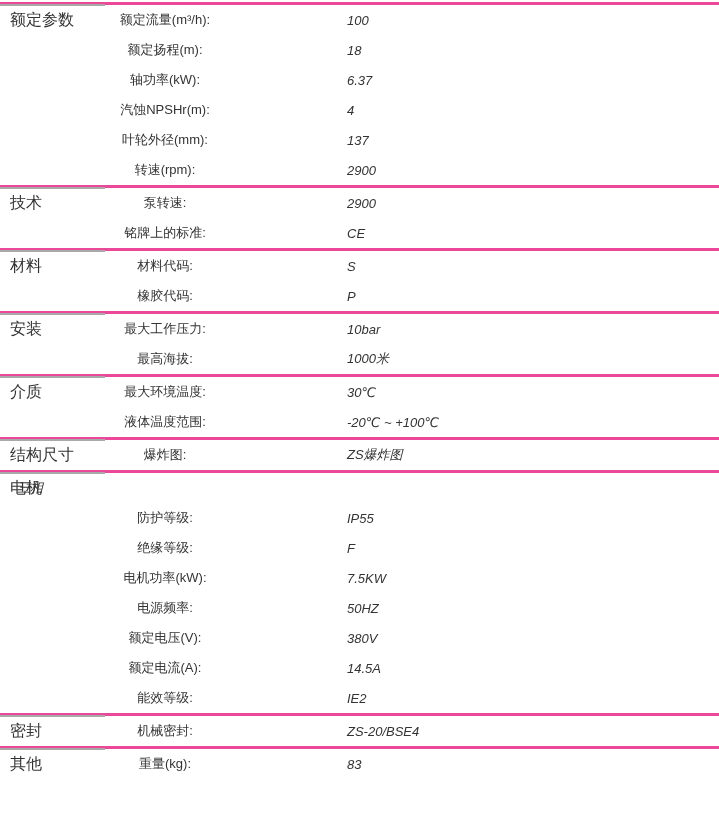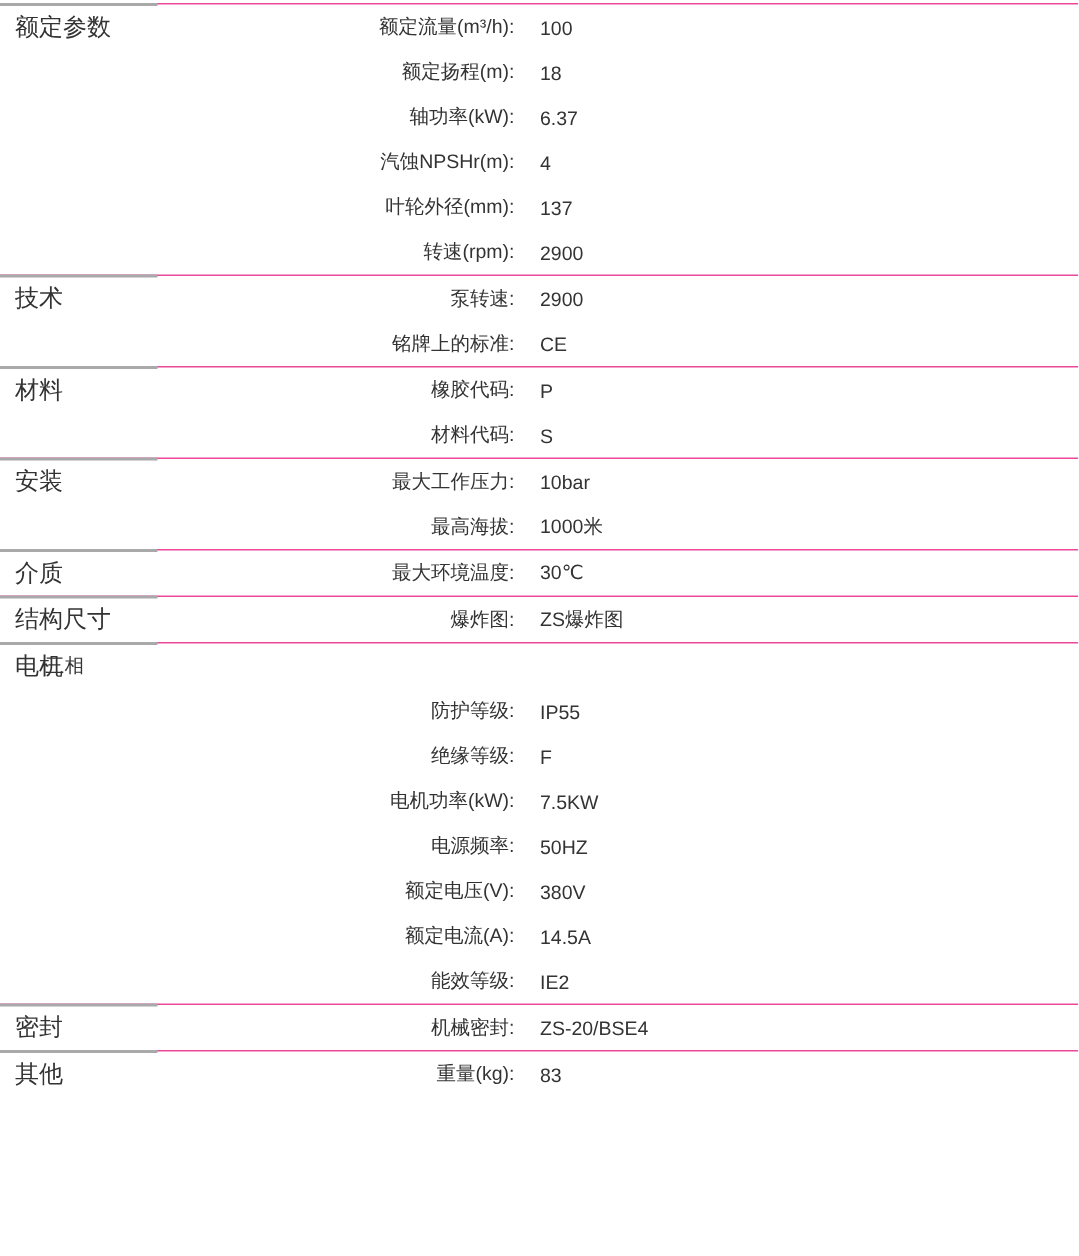--- a/index.html
+++ b/index.html
@@ -11,22 +11,21 @@
   .page {
     width: 719px;
     height: 837px;
     background: #ffffff;
     padding-top: 2px;
     box-sizing: border-box;
     overflow: hidden;
   }
   .spec-section {
     position: relative;
-    border-top: 1px solid #ec4899;
-    padding-left: 13px;
+    border-top: 3px solid #ec4899;
   }
   .spec-section::before {
     content: "";
     position: absolute;
     top: -1px;
     left: 0;
     width: 105px;
     height: 2px;
     background: #a9a9a9;
   }
@@ -42,30 +41,31 @@
   }
   .rows { width: 100%; }
   .row {
     height: 30px;
     display: flex;
     align-items: center;
   }
   .row-label {
     width: 330px;
     flex: 0 0 330px;
-    text-align: right;
+    text-align: center;
     font-size: 13px;
     color: #333333;
     white-space: nowrap;
   }
   .row-value {
     margin-left: 17px;
     font-size: 13px;
     color: #333333;
     white-space: nowrap;
+    font-style: italic;
   }
 </style>
 </head>
 <body>
 
 <div class="page">
 
   <section class="spec-section">
     <h2 class="section-title">额定参数</h2>
     <div class="rows">
@@ -107,27 +107,27 @@
         <div class="row-label">铭牌上的标准:</div>
         <div class="row-value">CE</div>
       </div>
     </div>
   </section>
 
   <section class="spec-section">
     <h2 class="section-title">材料</h2>
     <div class="rows">
       <div class="row">
+        <div class="row-label">材料代码:</div>
+        <div class="row-value">S</div>
+      </div>
+      <div class="row">
         <div class="row-label">橡胶代码:</div>
         <div class="row-value">P</div>
       </div>
-      <div class="row">
-        <div class="row-label">材料代码:</div>
-        <div class="row-value">S</div>
-      </div>
     </div>
   </section>
 
   <section class="spec-section">
     <h2 class="section-title">安装</h2>
     <div class="rows">
       <div class="row">
         <div class="row-label">最大工作压力:</div>
         <div class="row-value">10bar</div>
       </div>
@@ -138,20 +138,24 @@
     </div>
   </section>
 
   <section class="spec-section">
     <h2 class="section-title">介质</h2>
     <div class="rows">
       <div class="row">
         <div class="row-label">最大环境温度:</div>
         <div class="row-value">30℃</div>
       </div>
+      <div class="row">
+        <div class="row-label">液体温度范围:</div>
+        <div class="row-value">-20℃ ~ +100℃</div>
+      </div>
     </div>
   </section>
 
   <section class="spec-section">
     <h2 class="section-title">结构尺寸</h2>
     <div class="rows">
       <div class="row">
         <div class="row-label">爆炸图:</div>
         <div class="row-value">ZS爆炸图</div>
       </div>

